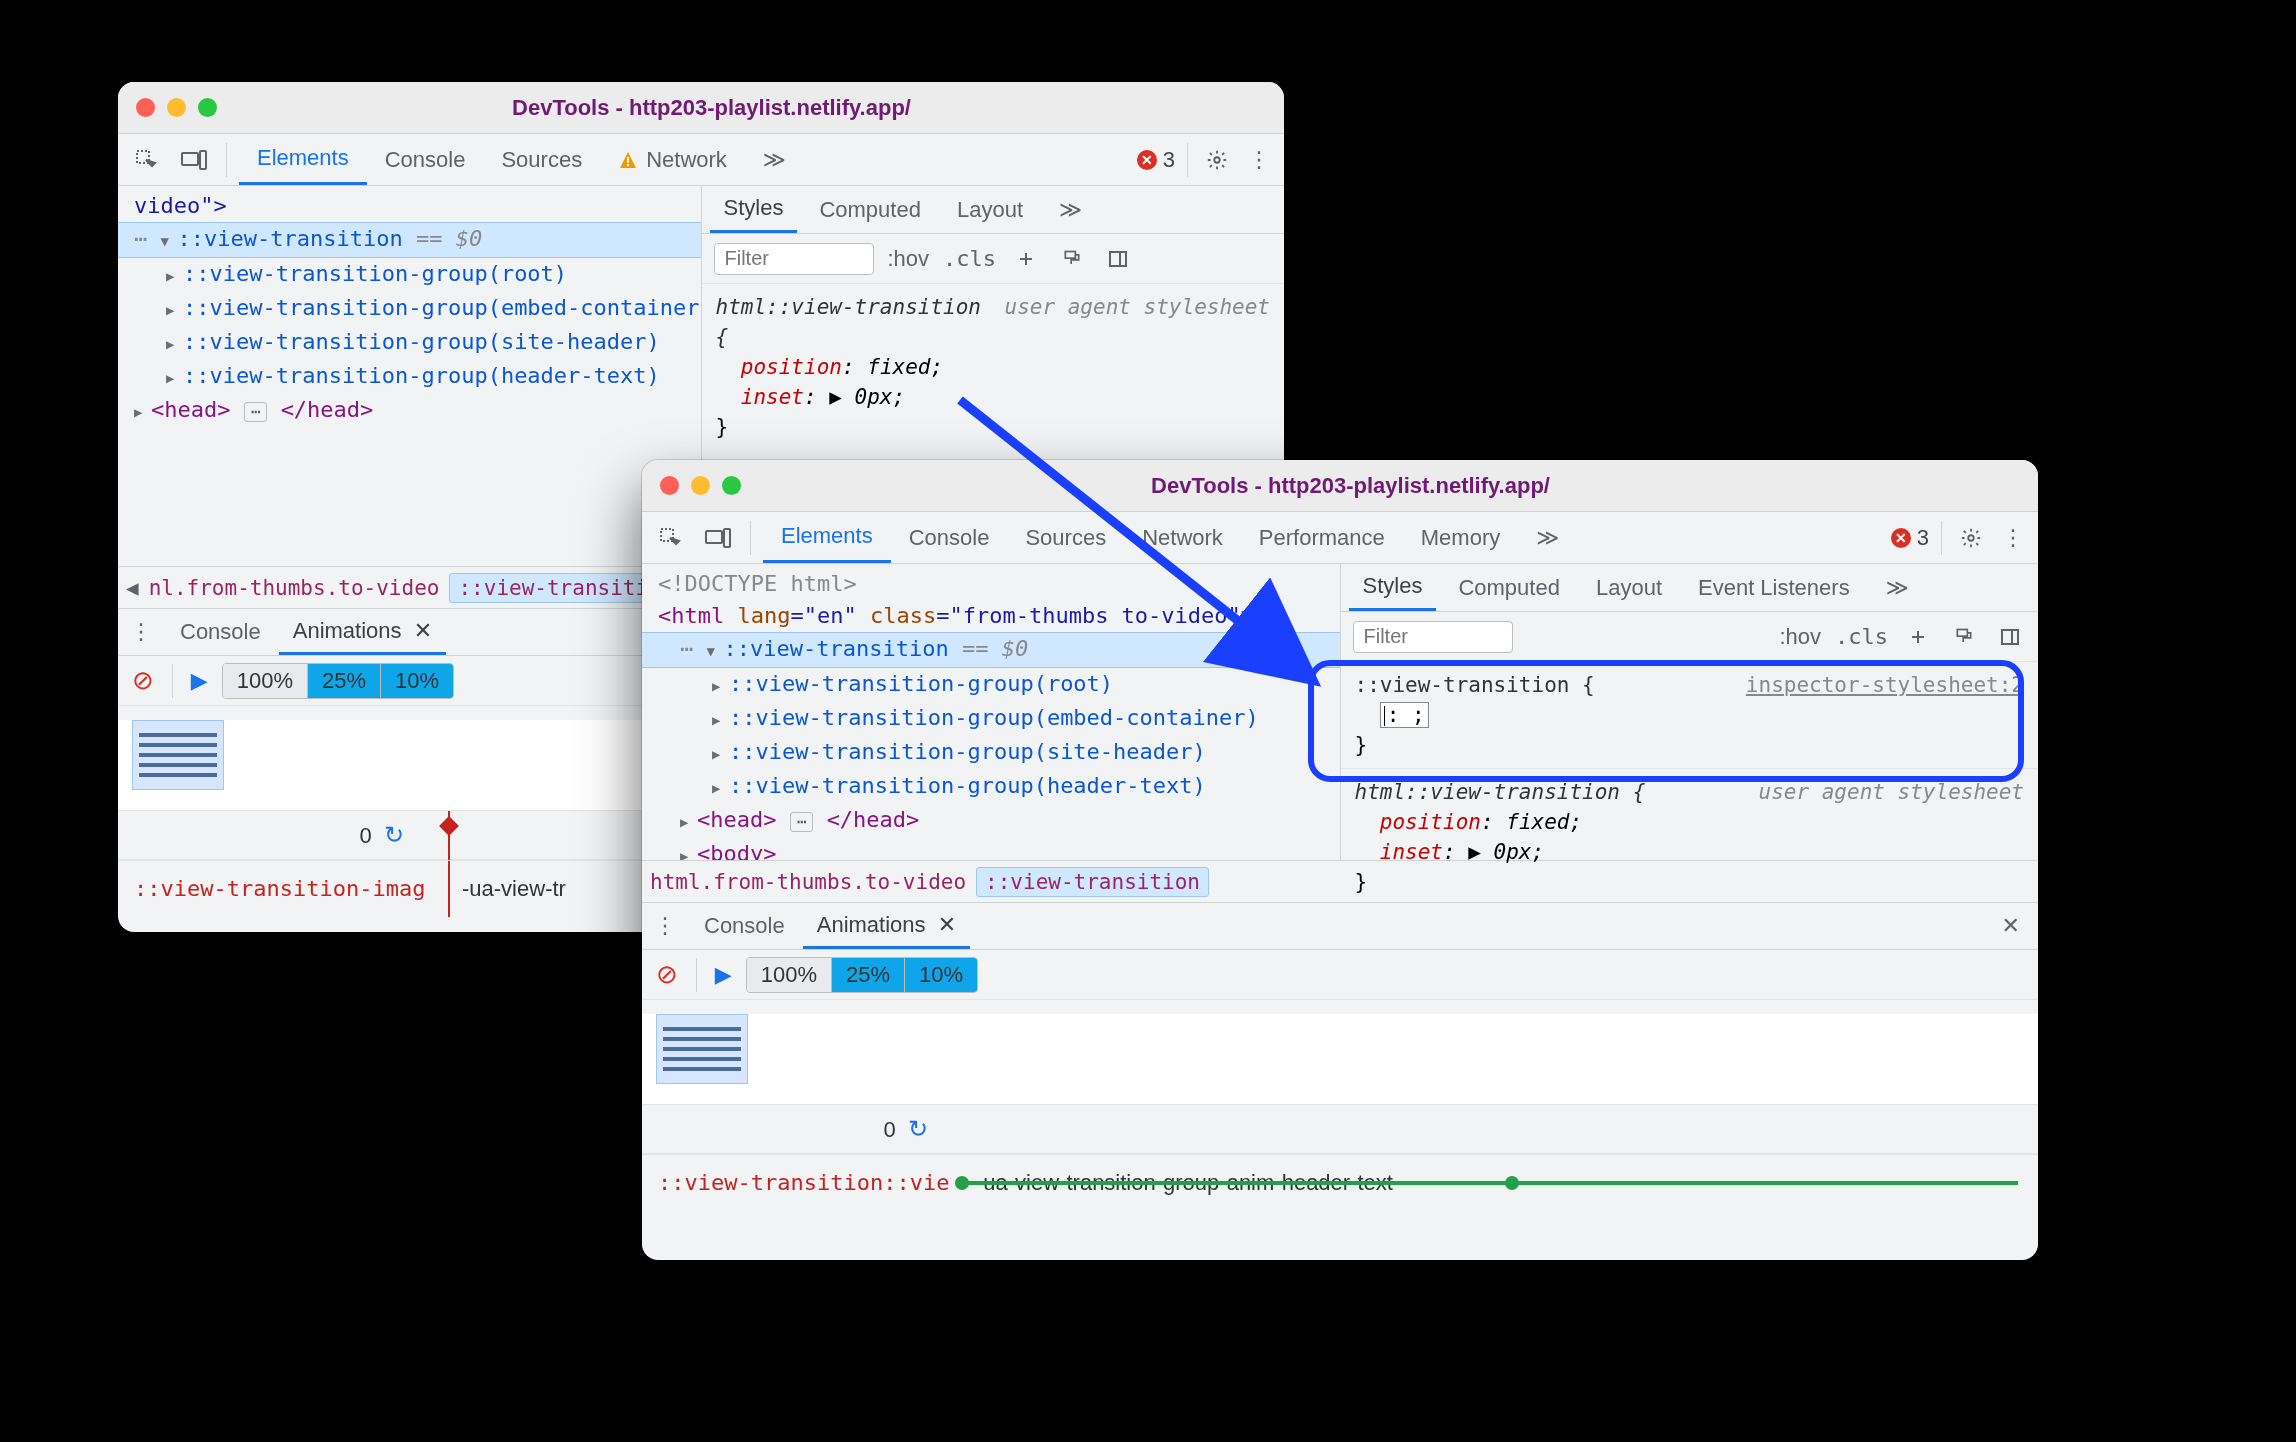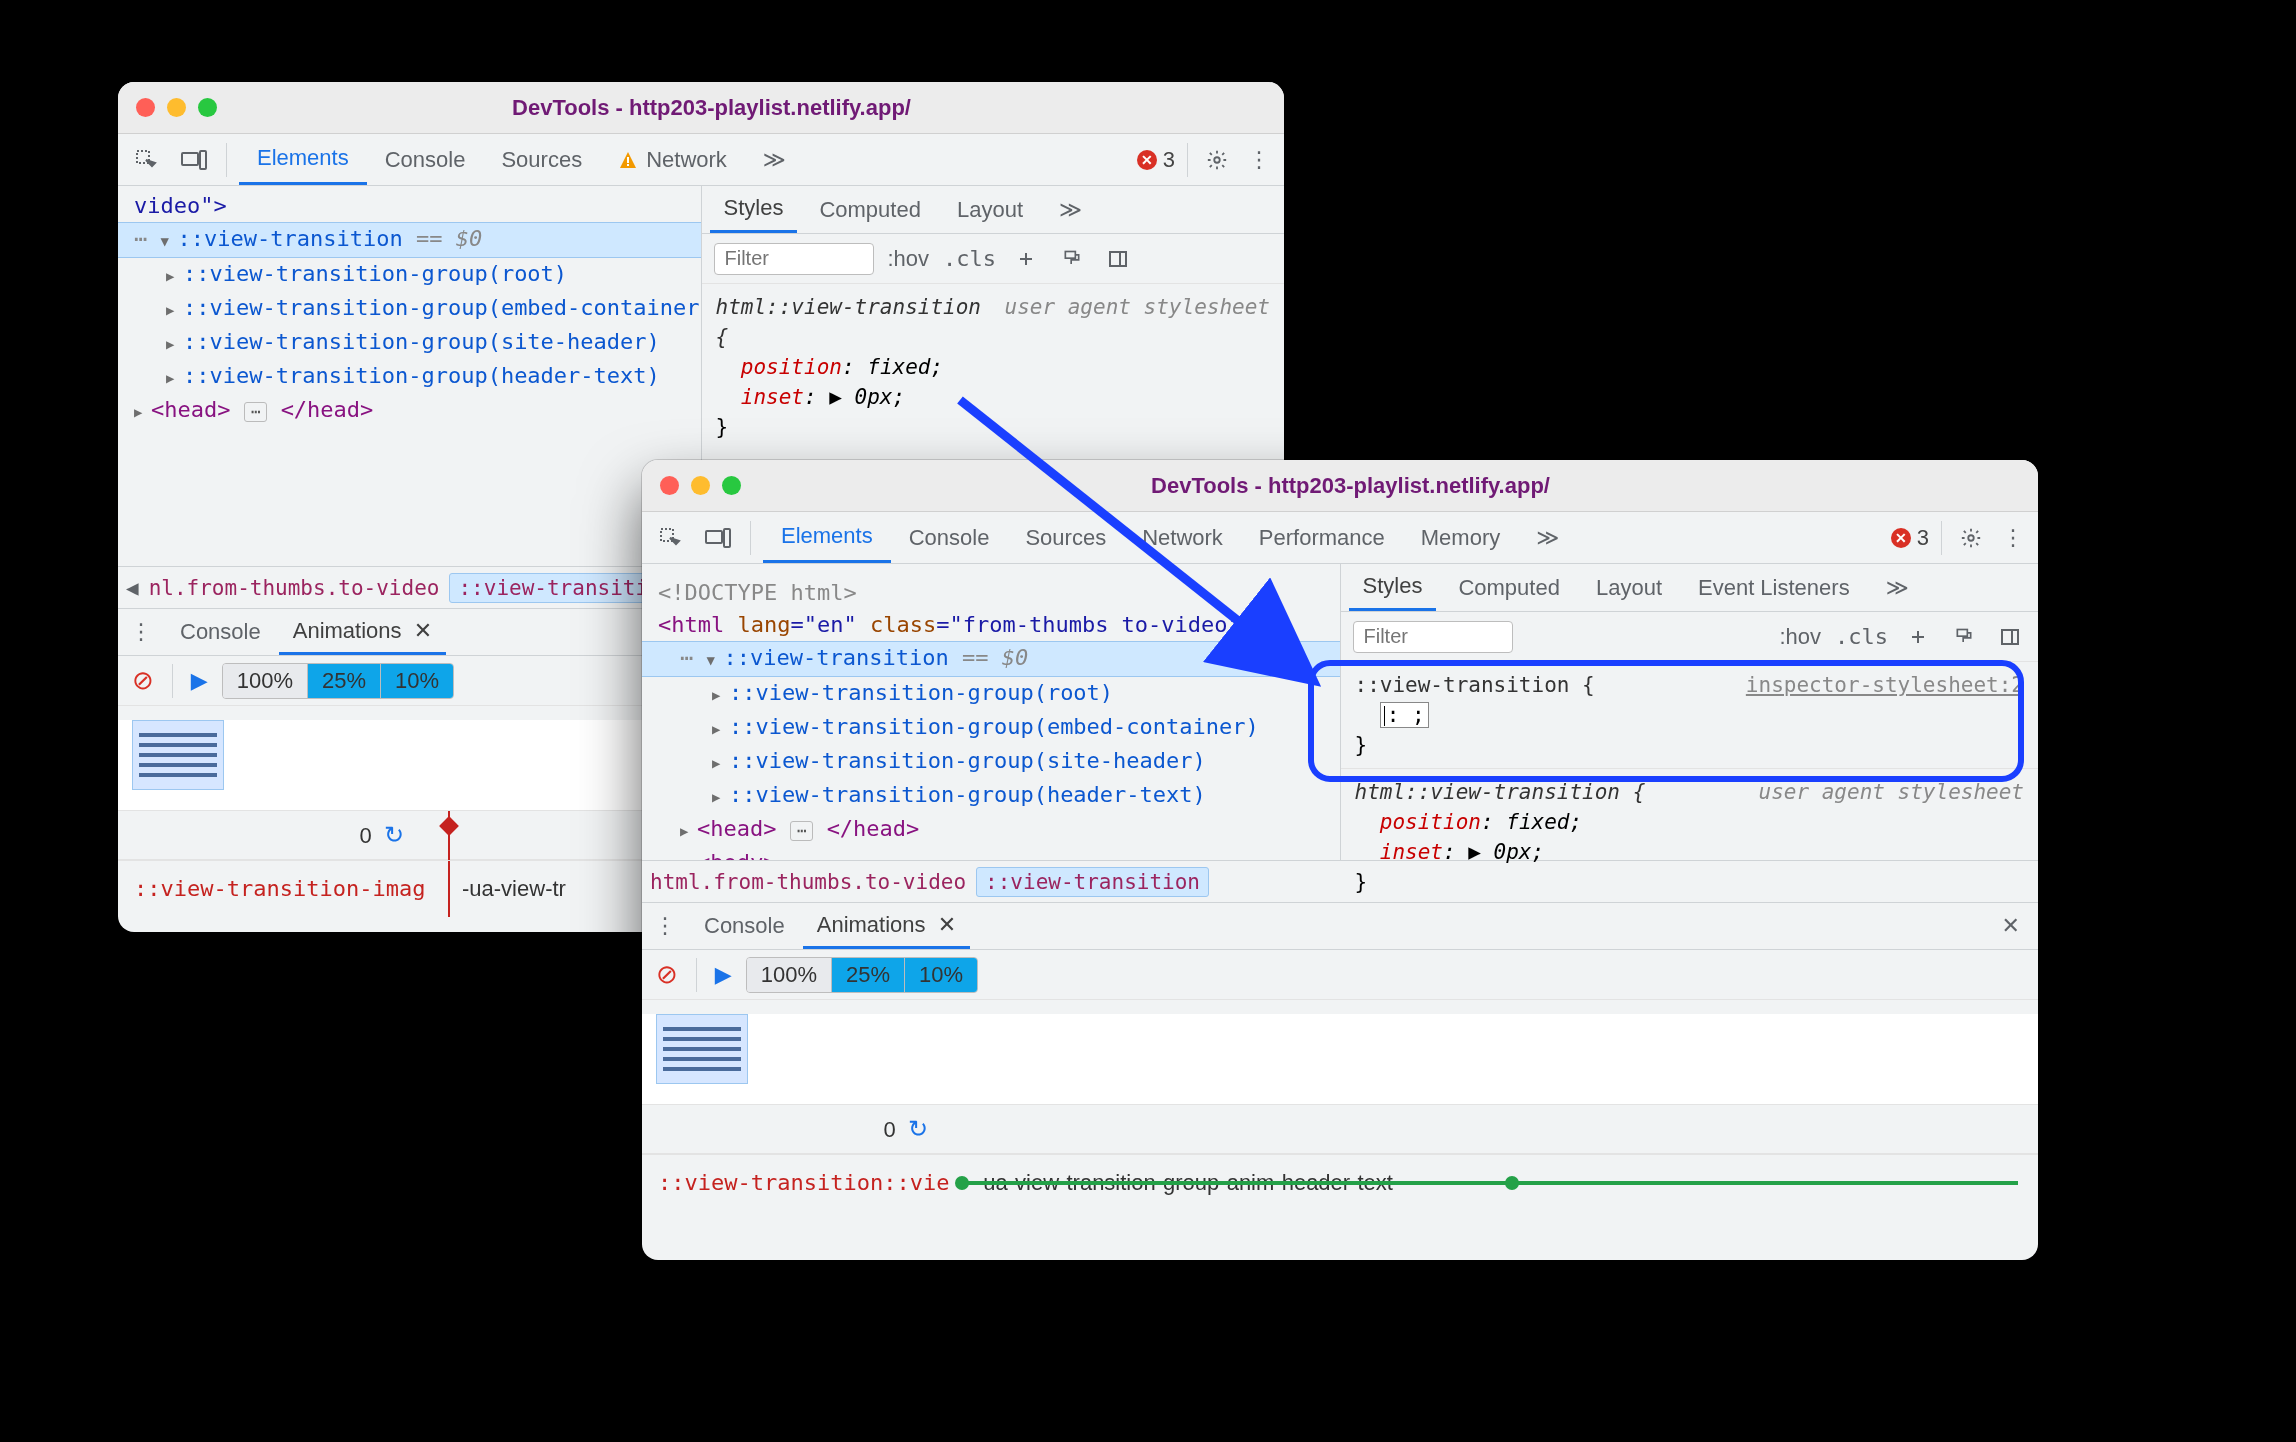--- a/index.html
+++ b/index.html
@@ -270,21 +270,21 @@
           <circle cx="12" cy="12" r="3"></circle>
           <path d="M12 2v3M12 19v3M4.2 4.2l2.1 2.1M17.7 17.7l2.1 2.1M2 12h3M19 12h3M4.2 19.8l2.1-2.1M17.7 6.3l2.1-2.1"></path>
         </svg>
       </div>
     <div class="kebab">⋮</div>
   </div>
 
   <div class="body" style="height:296px;">
     <div class="elements" style="width:660px;">
       <div class="dom mono">
-        <div class="row" style="padding-left:16px;margin-top:9px;"><span style="color:#888">&lt;!DOCTYPE html&gt;</span></div>
+        <div class="row" style="padding-left:16px;"><span style="color:#888">&lt;!DOCTYPE html&gt;</span></div>
         <div class="row" style="padding-left:16px;"><span class="tagc">&lt;html </span><span class="attrn">lang</span><span class="attrv">="en" </span><span class="attrn">class</span><span class="attrv">="from-thumbs to-video"&gt;</span></div>
         <div class="row sel" style="padding-left:38px;"><span class="small-ellipsis">⋯</span> <span class="tri open"></span><span class="pseudo">::view-transition</span><span class="eqdollar"> == $0</span></div>
         <div class="row" style="padding-left:70px;"><span class="tri closed"></span><span class="pseudo">::view-transition-group(root)</span></div>
         <div class="row" style="padding-left:70px;"><span class="tri closed"></span><span class="pseudo">::view-transition-group(embed-container)</span></div>
         <div class="row" style="padding-left:70px;"><span class="tri closed"></span><span class="pseudo">::view-transition-group(site-header)</span></div>
         <div class="row" style="padding-left:70px;"><span class="tri closed"></span><span class="pseudo">::view-transition-group(header-text)</span></div>
         <div class="row" style="padding-left:38px;"><span class="tri closed"></span><span class="tagc">&lt;head&gt;</span> <span class="dots3">⋯</span> <span class="tagc">&lt;/head&gt;</span></div>
         <div class="row" style="padding-left:38px;"><span class="tri closed"></span><span class="tagc">&lt;body&gt;</span></div>
       </div>
     </div>

